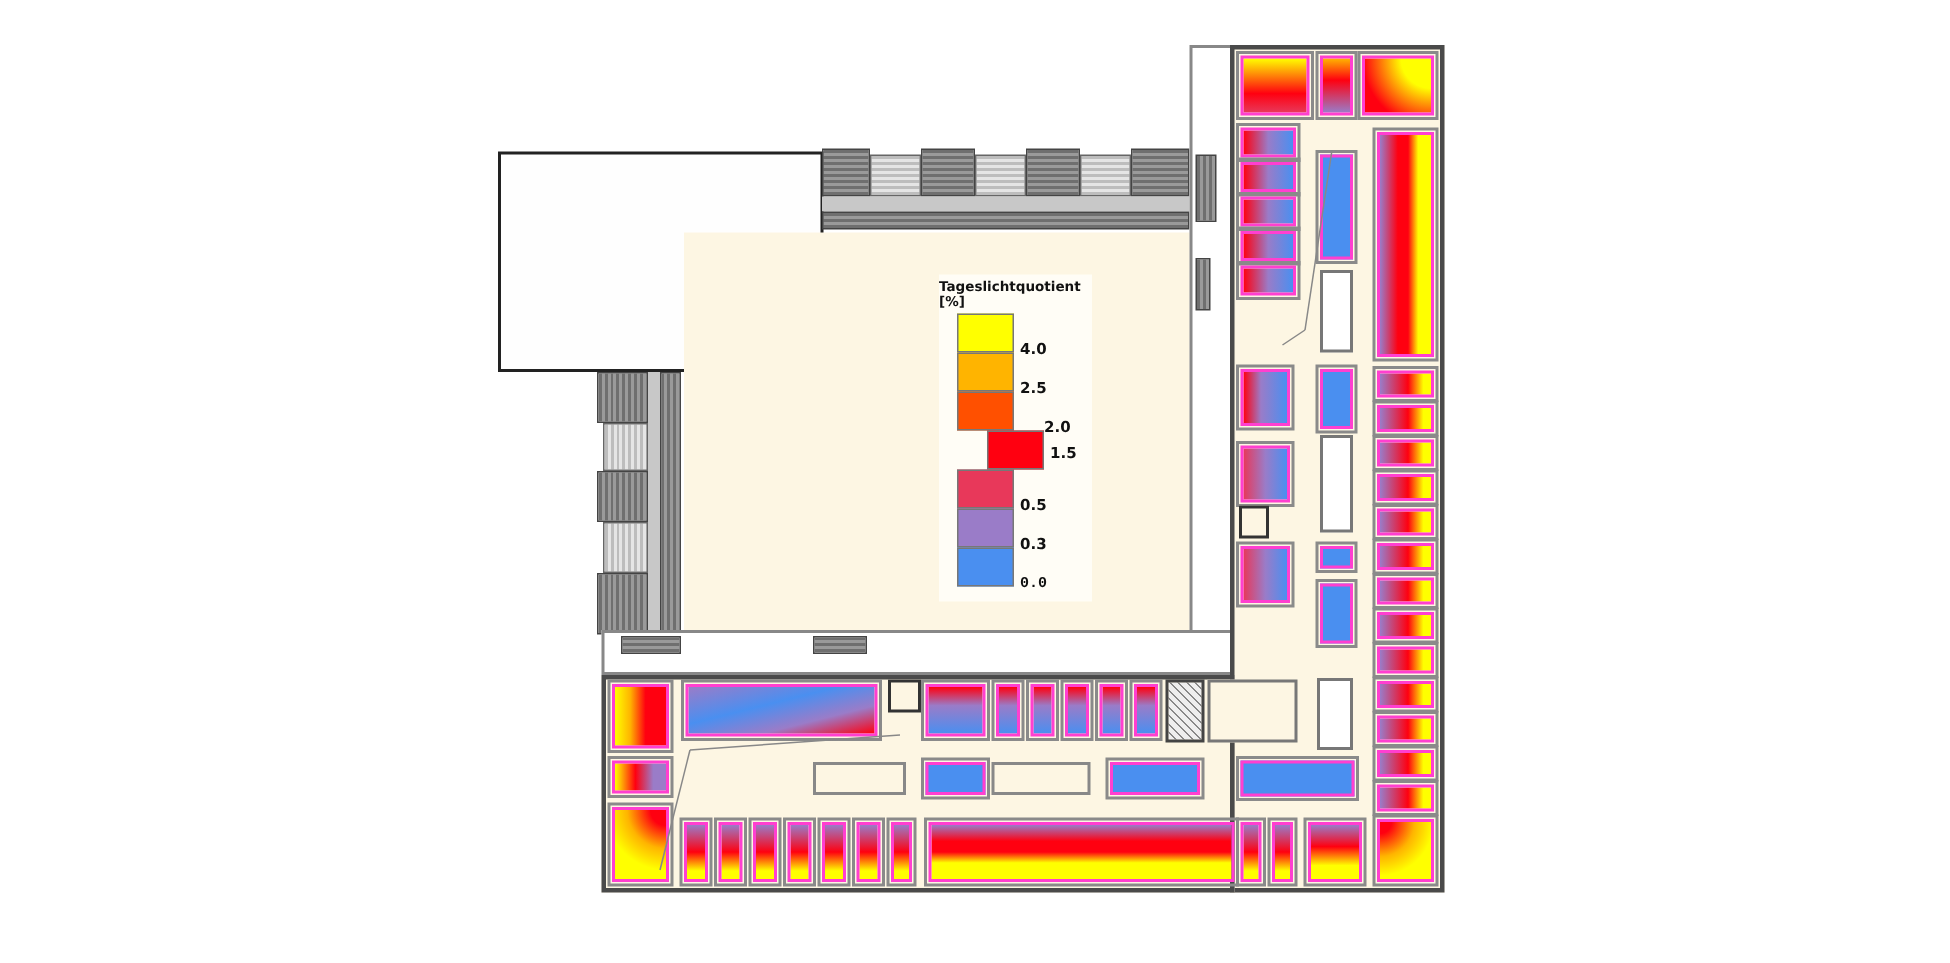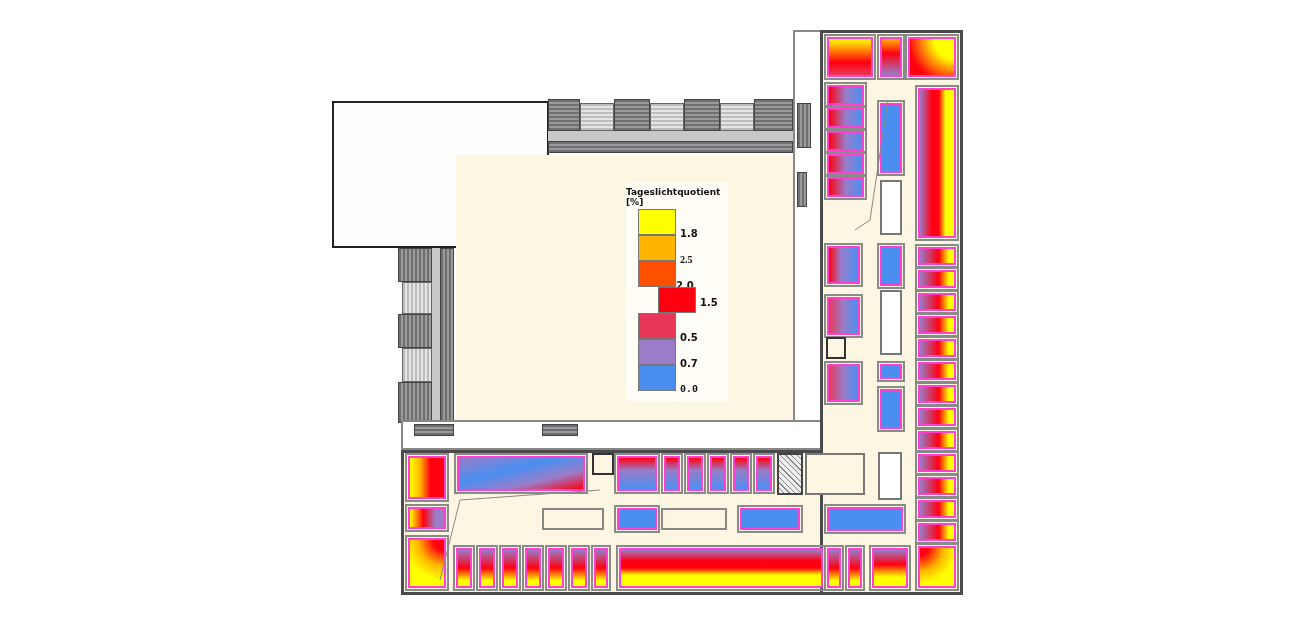--- a/index.html
+++ b/index.html
@@ -47,41 +47,41 @@
 </div>
 
 <div class="abs courtyard" style="left:456px;top:155px;width:340px;height:265px;"></div>
 
 <div class="abs legend" style="left:626px;top:183px;width:102px;height:218px;">
   <div class="legend-title" style="margin-top:4px;">Tageslichtquotient</div>
   <div class="legend-title">[%]</div>
   <div style="position:relative;margin-left:12px;margin-top:2px;">
     <div style="display:flex;align-items:flex-end;">
         <div class="legend-swatch" style="background:#ffff00;"></div>
-        <span class="legend-label" style="margin-left:4px;margin-bottom:-4px;">1.8</span>
+        <span class="legend-label" style="margin-left:4px;margin-bottom:-4px;">4.0</span>
       </div>
     <div style="display:flex;align-items:flex-end;">
         <div class="legend-swatch" style="background:#ffb400;"></div>
-        <span class="legend-label" style="margin-left:4px;margin-bottom:-4px;font-family:Liberation Serif, serif;">2.5</span>
+        <span class="legend-label" style="margin-left:4px;margin-bottom:-4px;">2.5</span>
       </div>
     <div style="display:flex;align-items:flex-end;">
         <div class="legend-swatch" style="background:#ff5000;"></div>
-        <span class="legend-label" style="margin-left:0;margin-bottom:-4px;">2.0</span>
+        <span class="legend-label" style="margin-left:20px;margin-bottom:-4px;">2.0</span>
       </div>
     <div style="display:flex;align-items:center;padding-left:20px;">
         <div class="legend-swatch" style="background:#ff0010;"></div>
         <span class="legend-label" style="margin-left:4px;margin-bottom:-4px;">1.5</span>
       </div>
     <div style="display:flex;align-items:flex-end;">
         <div class="legend-swatch" style="background:#e8385a;"></div>
         <span class="legend-label" style="margin-left:4px;margin-bottom:-4px;">0.5</span>
       </div>
     <div style="display:flex;align-items:flex-end;">
         <div class="legend-swatch" style="background:#9a7cc8;"></div>
-        <span class="legend-label" style="margin-left:4px;margin-bottom:-4px;">0.7</span>
+        <span class="legend-label" style="margin-left:4px;margin-bottom:-4px;">0.3</span>
       </div>
     <div style="display:flex;align-items:flex-end;">
         <div class="legend-swatch" style="background:#4a8ff0;"></div>
         <span class="legend-label" style="margin-left:4px;margin-bottom:-4px;font-family:Liberation Mono, monospace;">0.0</span>
       </div>
   </div>
 </div>
 
 <div class="abs thin" style="left:793px;top:30px;width:30px;height:420px;background:#fff;border:2px solid #888;"></div>
 <div class="abs thin" style="left:401px;top:420px;width:422px;height:30px;background:#fff;border:2px solid #888;"></div>

